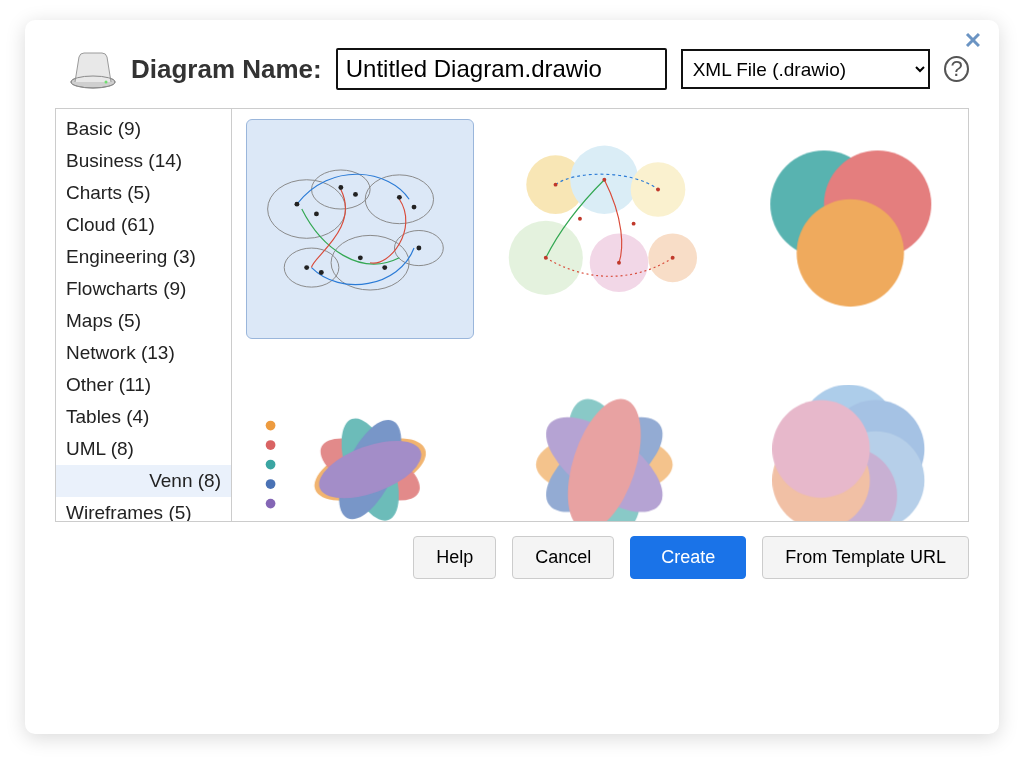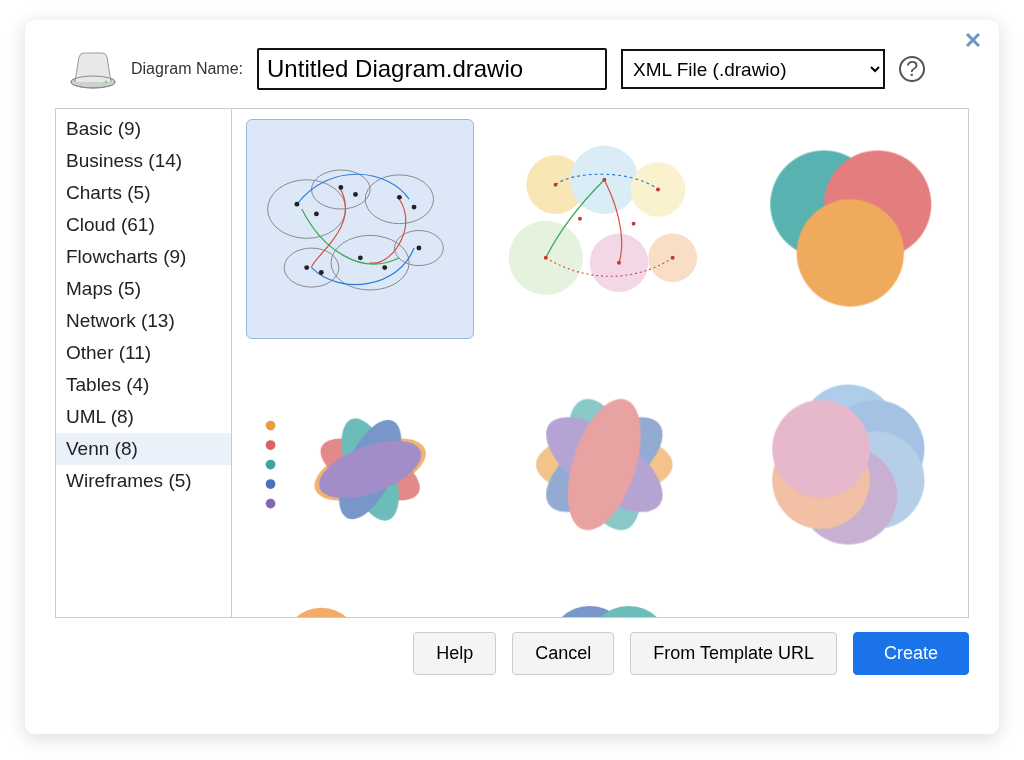--- a/index.html
+++ b/index.html
@@ -39,23 +39,24 @@
   
   .header {
     display: flex;
     align-items: center;
     gap: 14px;
     padding: 28px 30px 10px 44px;
   }
   .drive-icon svg { display: block; }
 
   .name-label {
-    font-size: 16px;
+    font-size: 26px;
     color: #333;
     white-space: nowrap;
+    font-weight: bold;
   }
   .name-input {
     font-size: 24px;
     padding: 4px 8px;
     width: 330px;
     height: 30px;
     border: 2px solid #111;
     border-radius: 2px;
     box-sizing: content-box;
   }
@@ -78,37 +79,38 @@
     line-height: 22px;
     text-align: center;
     cursor: pointer;
   }
 
   
   .body {
     display: flex;
     border: 1px solid #ccc;
     margin: 8px 30px 0 30px;
-    height: 510px;
+    height: 414px;
     box-sizing: border-box;
   }
   .sidebar {
     width: 175px;
     border-right: 1px solid #ccc;
     overflow-y: auto;
     font-size: 19px;
     padding: 4px 0;
   }
   .sidebar-item {
     padding: 5px 10px;
     cursor: pointer;
     white-space: nowrap;
   }
   .sidebar-item.selected {
     background: #eaf1fb;
+    text-align: right;
   }
 
   .gallery-wrap {
     flex: 1;
     position: relative;
     overflow: hidden;
   }
   .gallery {
     position: absolute;
     inset: 0;
@@ -185,20 +187,21 @@
     </select>
     <span class="help-icon">?</span>
   </div>
 
   <div class="body">
     <div class="sidebar" id="sidebar">
         <div class="sidebar-item">Basic (9)</div>
         <div class="sidebar-item">Business (14)</div>
         <div class="sidebar-item">Charts (5)</div>
         <div class="sidebar-item">Cloud (61)</div>
+        <div class="sidebar-item">Engineering (3)</div>
         <div class="sidebar-item">Flowcharts (9)</div>
         <div class="sidebar-item">Maps (5)</div>
         <div class="sidebar-item">Network (13)</div>
         <div class="sidebar-item">Other (11)</div>
         <div class="sidebar-item">Tables (4)</div>
         <div class="sidebar-item">UML (8)</div>
         <div class="sidebar-item selected">Venn (8)</div>
         <div class="sidebar-item">Wireframes (5)</div>
       </div>
 
@@ -338,17 +341,17 @@
           </svg>
         </div>
 
       </div>
     </div>
   </div>
 
   <div class="footer">
     <button class="btn">Help</button>
     <button class="btn">Cancel</button>
+    <button class="btn primary">Create</button>
     <button class="btn">From Template URL</button>
-    <button class="btn primary">Create</button>
   </div>
 
 </div>
 
 </body></html>

